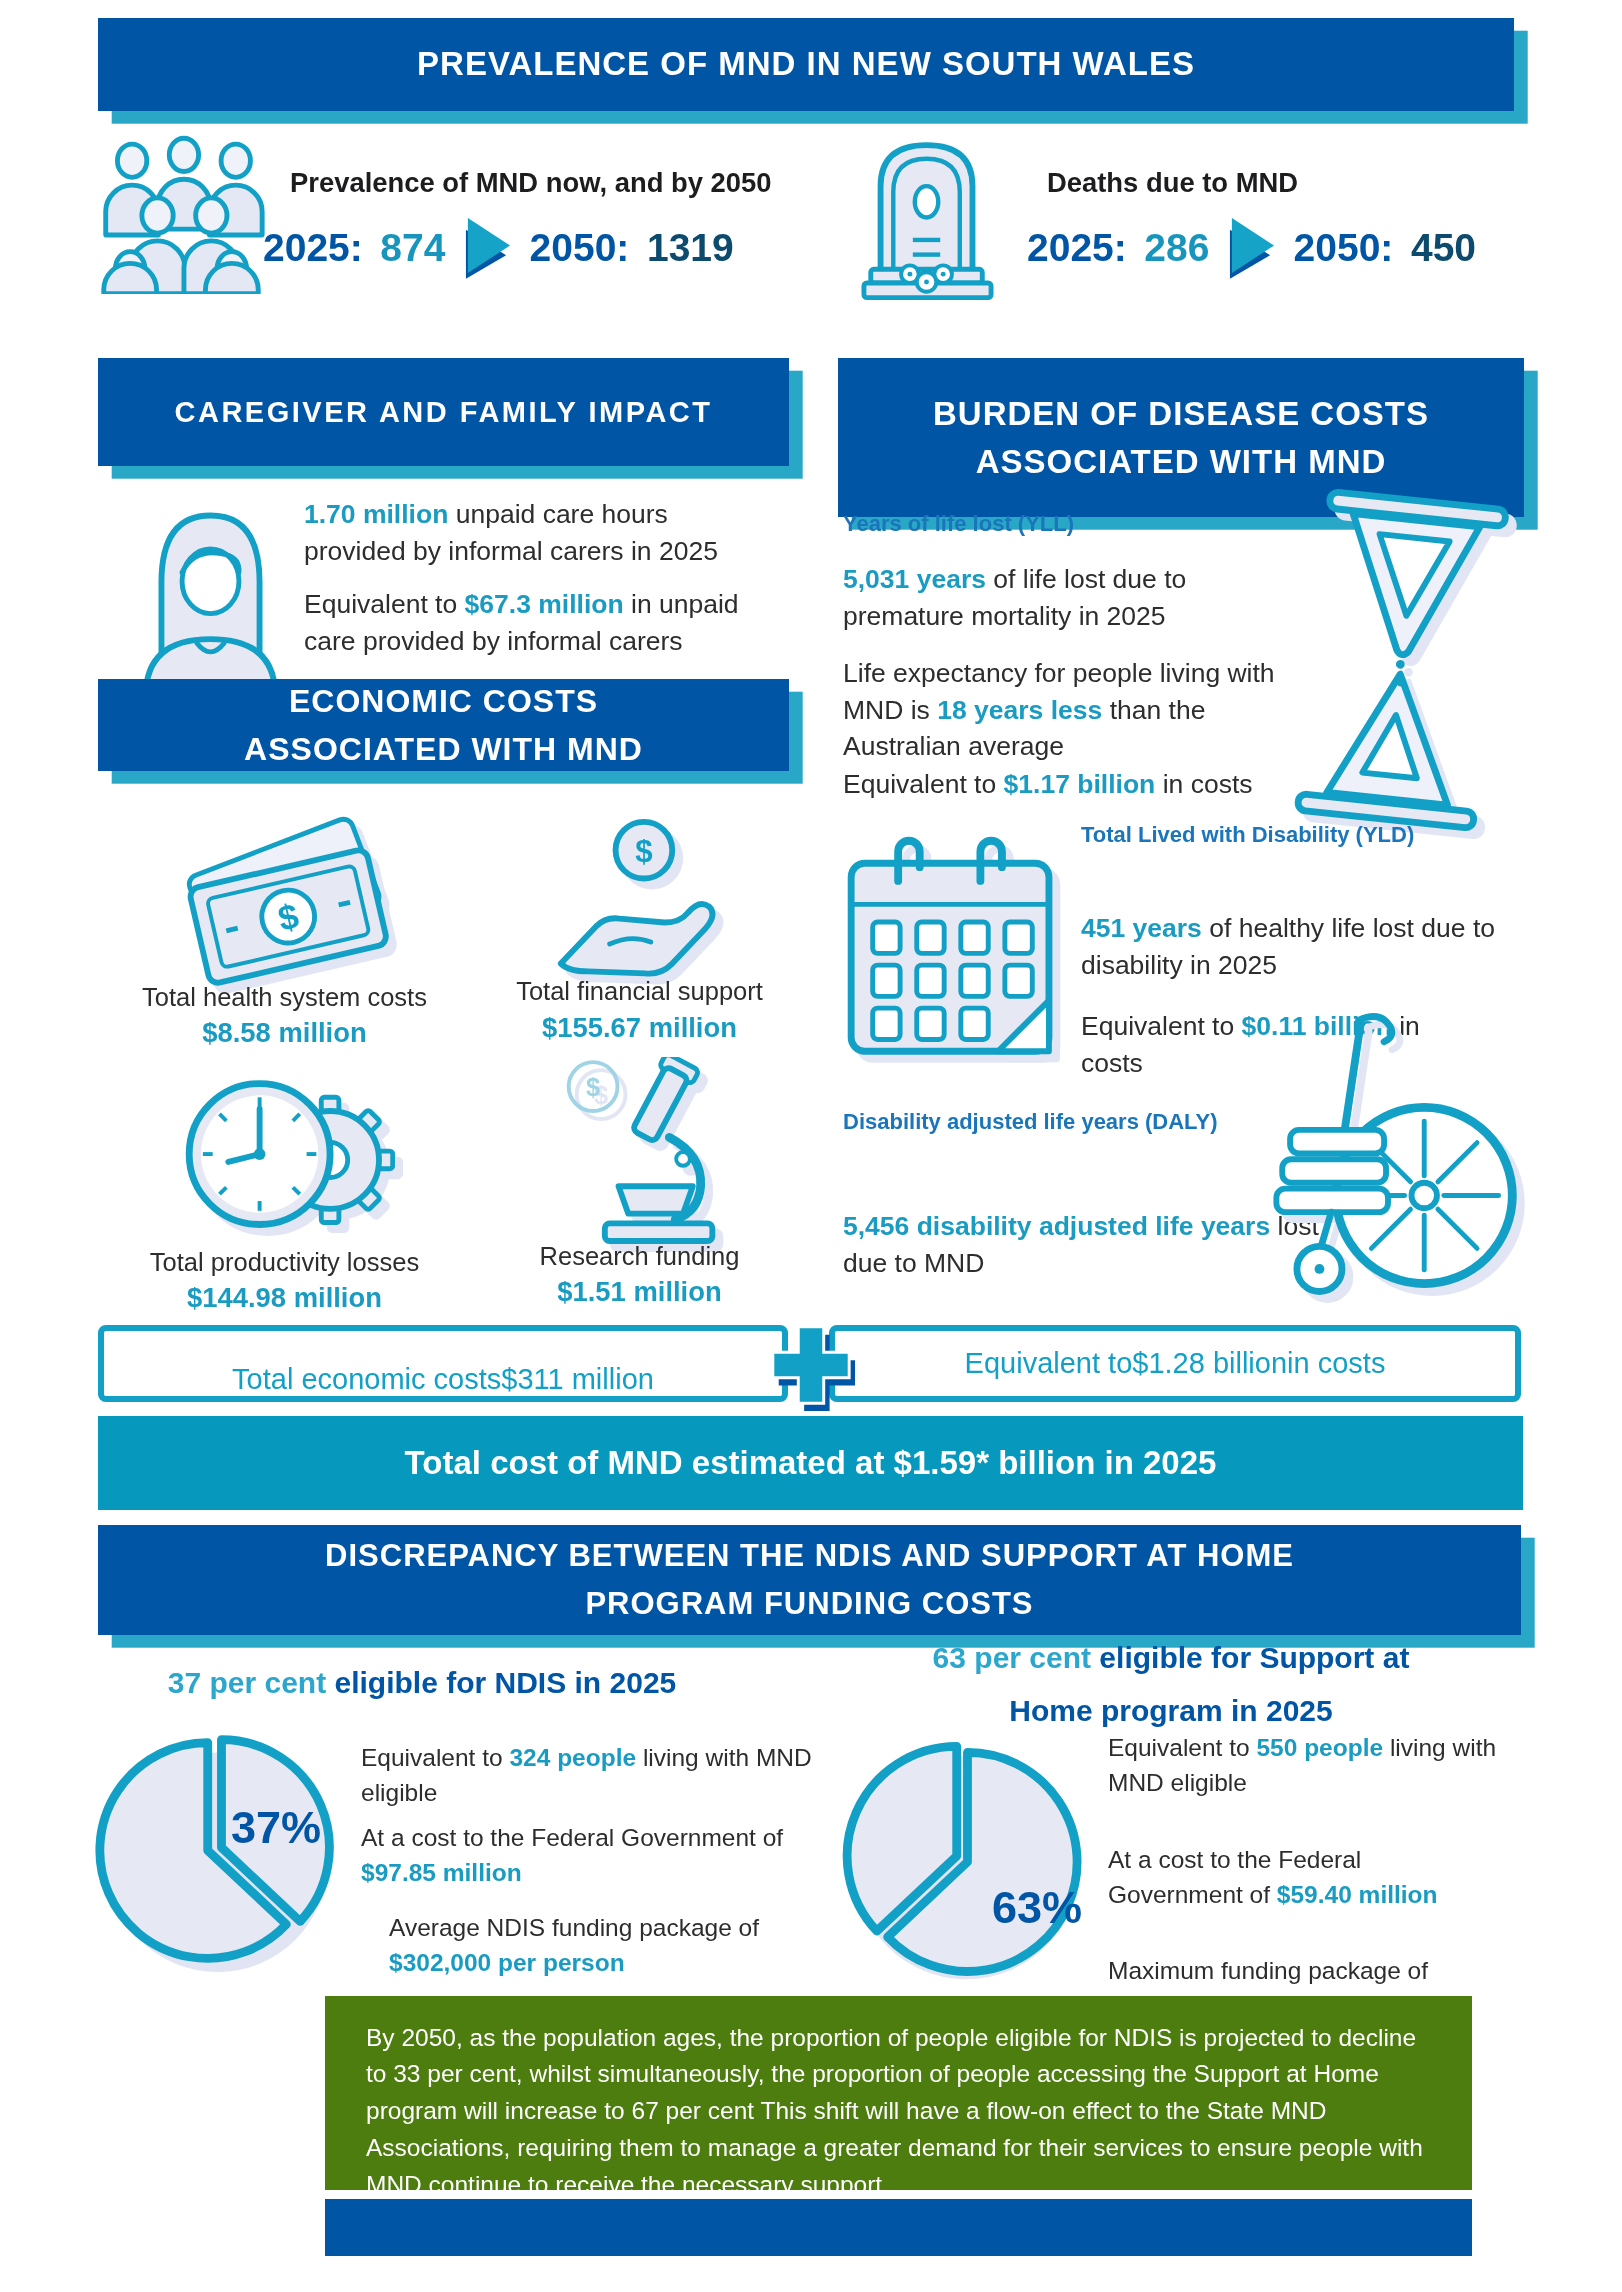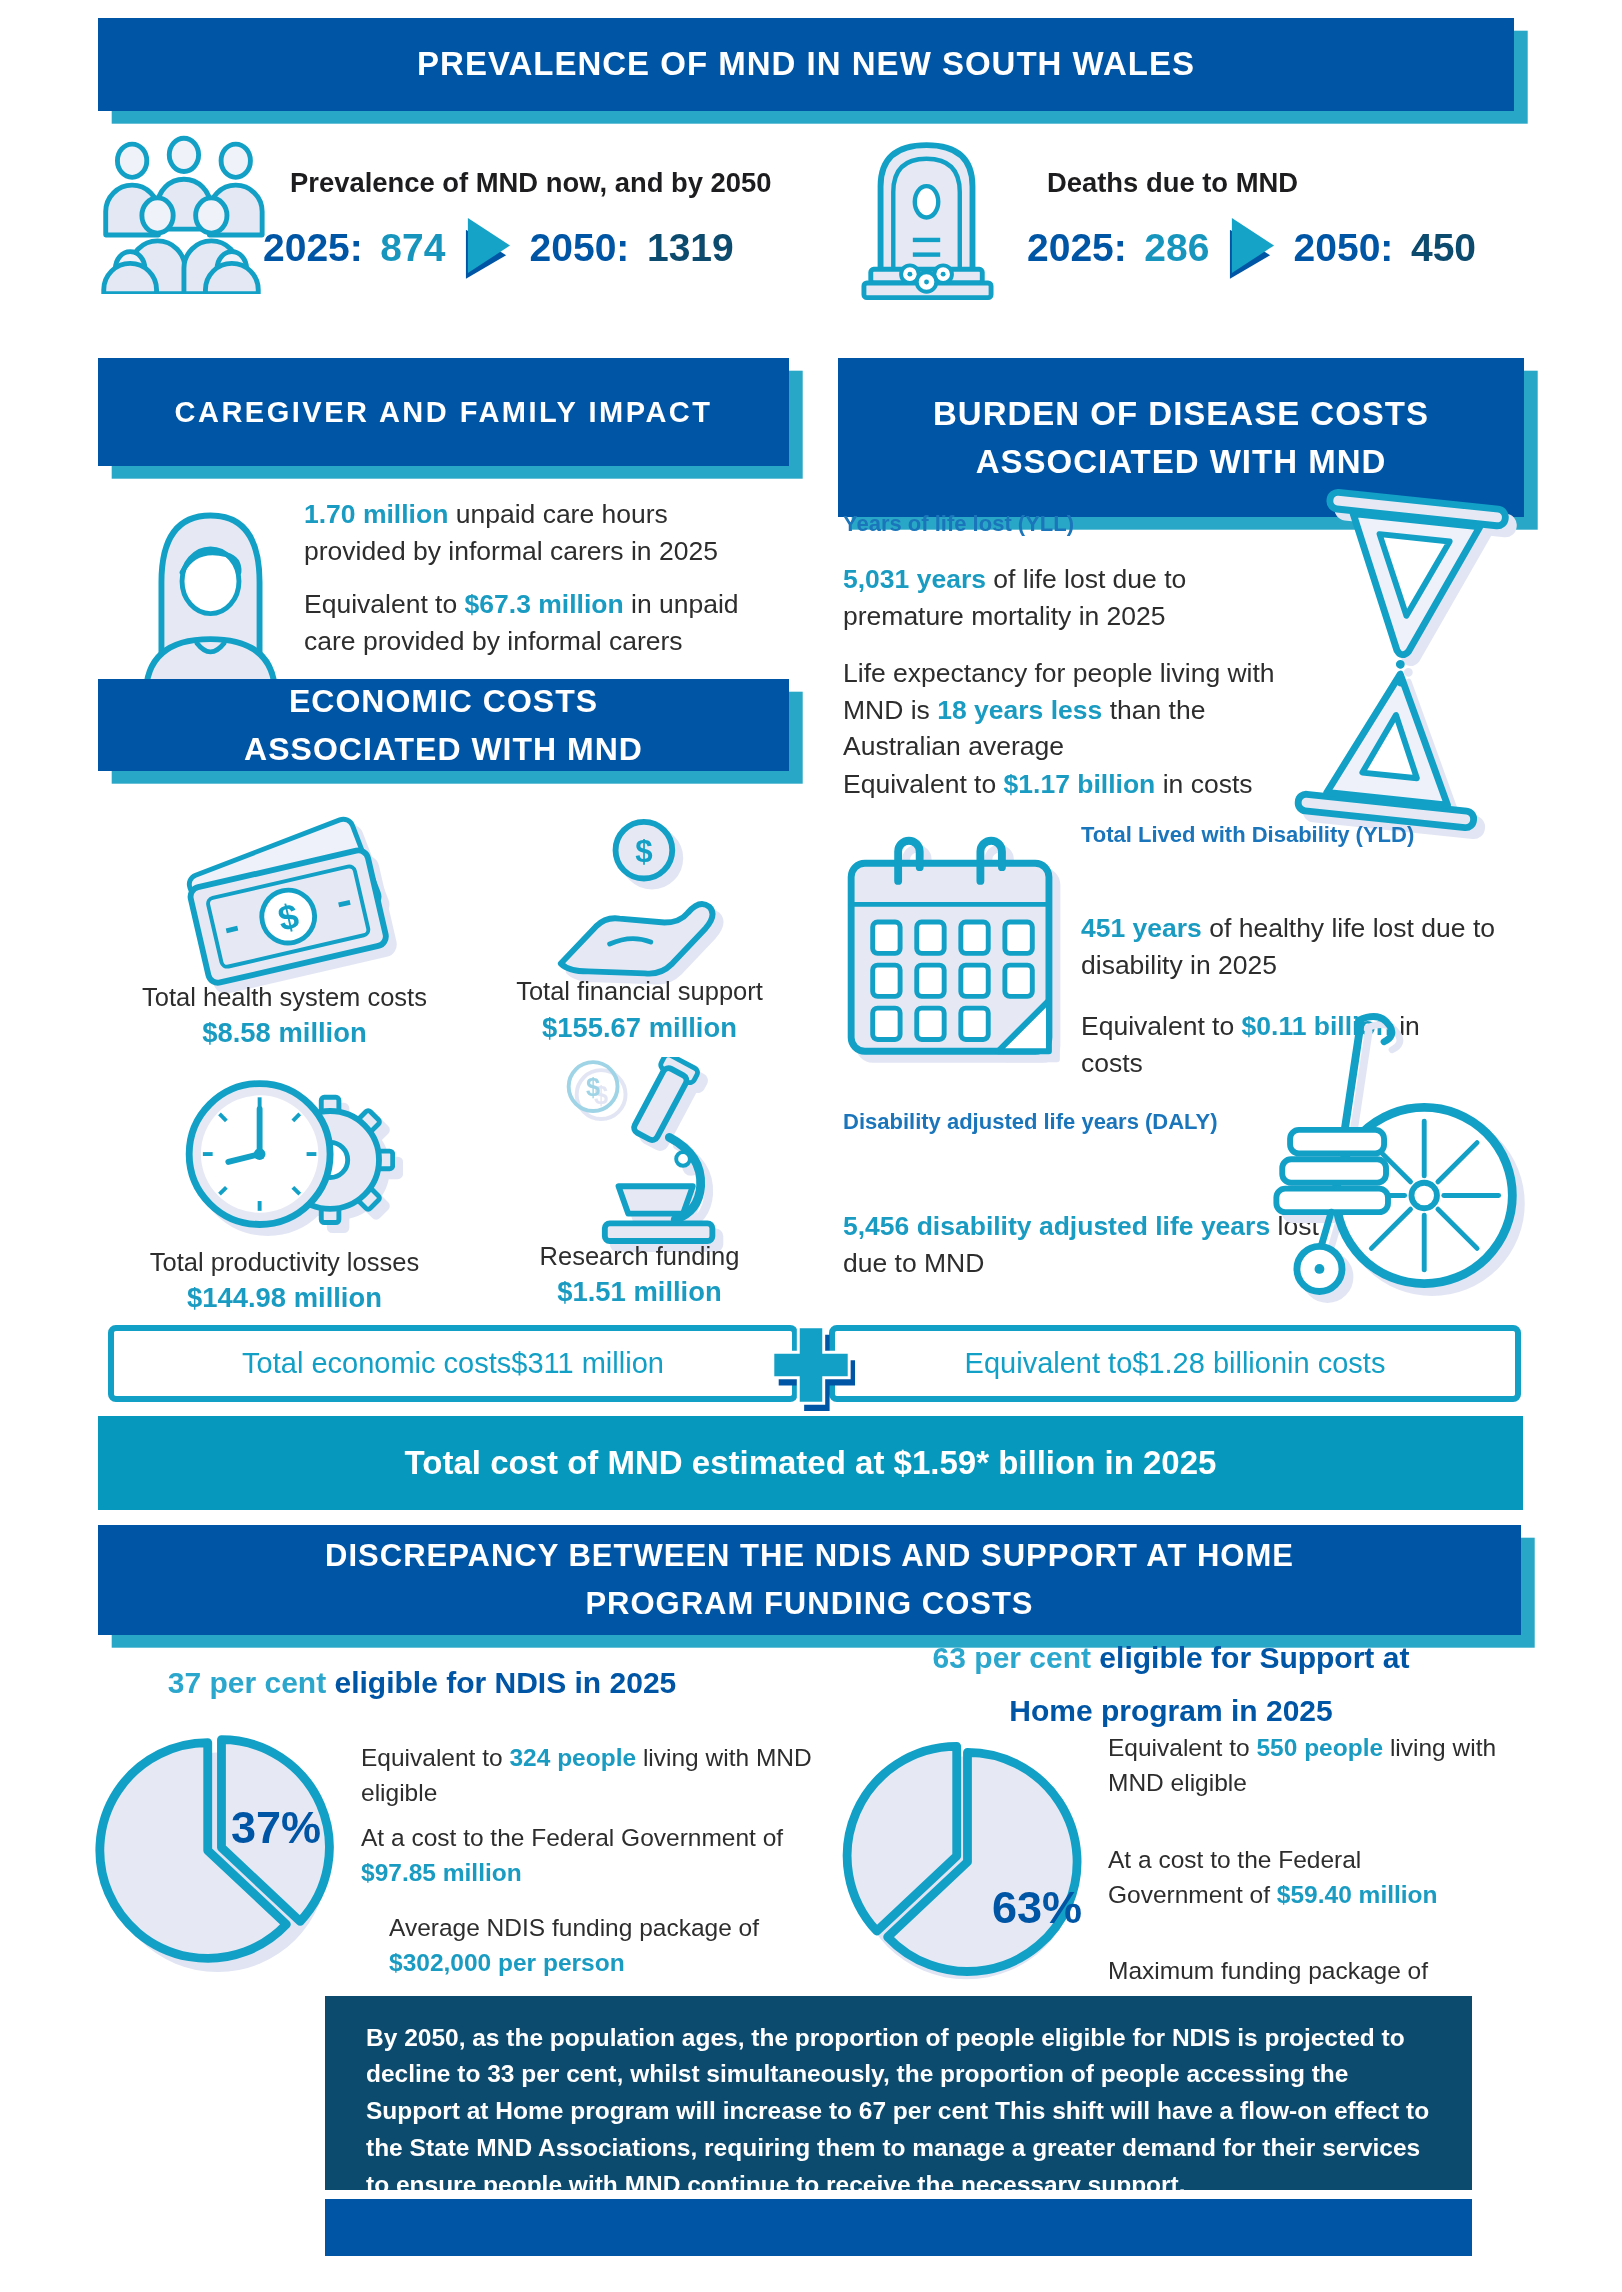--- a/index.html
+++ b/index.html
@@ -21,21 +21,21 @@
   .heading-blue{color:#1b75bb;font-weight:bold;font-size:22px;line-height:1.28;}
   .item-label{font-size:25.5px;color:#2d2d2d;text-align:center;line-height:1.2;}
   .item-value{font-size:27.4px;color:#1a9cc2;font-weight:bold;text-align:center;}
   .outline-box{border:6.9px solid #12a0c6;border-radius:7.8px;background:#ffffff;display:flex;
                align-items:center;justify-content:center;font-size:29px;color:#12a0c6;white-space:nowrap;}
   .ob-bold{font-weight:normal;}
   .pie-heading{font-weight:bold;font-size:30px;text-align:center;color:#0055a5;white-space:nowrap;}
   .pie-heading .hl2{color:#2ba6cc;}
   .pie-label{color:#0055a5;font-weight:bold;font-size:45px;}
   .bullet{font-size:24.5px;line-height:1.42;color:#2d2d2d;}
-  .footnote{background:#0c4a6e;color:#ffffff;font-weight:bold;font-size:24.5px;line-height:1.5;
+  .footnote{background:#4d7c0f;color:#ffffff;font-weight:normal;font-size:24.5px;line-height:1.5;
             padding:23.5px 41px;box-sizing:border-box;}
   .icon-shadow{filter:drop-shadow(8.8px 8.8px 0 #e2e5f3);}
   svg{display:block;}
 </style>
 </head>
 <body>
 
 <div id="canvas">
 
   <div class="abs banner" style="left:98px;top:17.6px;width:1416px;height:93px;font-size:33px;">
@@ -305,21 +305,21 @@
         <rect x="58" y="148" width="96" height="24" rx="9"></rect>
         <rect x="50" y="178" width="106" height="24" rx="9"></rect>
         <rect x="44" y="208" width="114" height="24" rx="9"></rect>
       </g>
       <path d="M100,232 L90,266" stroke-width="7"></path>
       <circle cx="88" cy="290" r="23" fill="#ffffff" stroke-width="7"></circle>
       <circle cx="88" cy="290" r="5" fill="#12a0c6" stroke="none"></circle>
     </svg>
   </div>
 
-  <div class="abs outline-box" style="left:108px;top:1325px;width:678px;height:65px;">
+  <div class="abs outline-box" style="left:98px;top:1325px;width:678px;height:65px;align-items:flex-end;">
     <span>Total economic costs </span>
       <span class="ob-bold">$311 million</span>
   </div>
   <div class="abs outline-box" style="left:829px;top:1325px;width:680px;height:65px;">
     <span>Equivalent to </span>
       <span class="ob-bold">$1.28 billion</span>
       <span> in costs</span>
   </div>
   <div class="abs" style="left:765px;top:1319px;z-index:5;">
     <svg width="92" height="96" viewBox="0 0 94 98">

